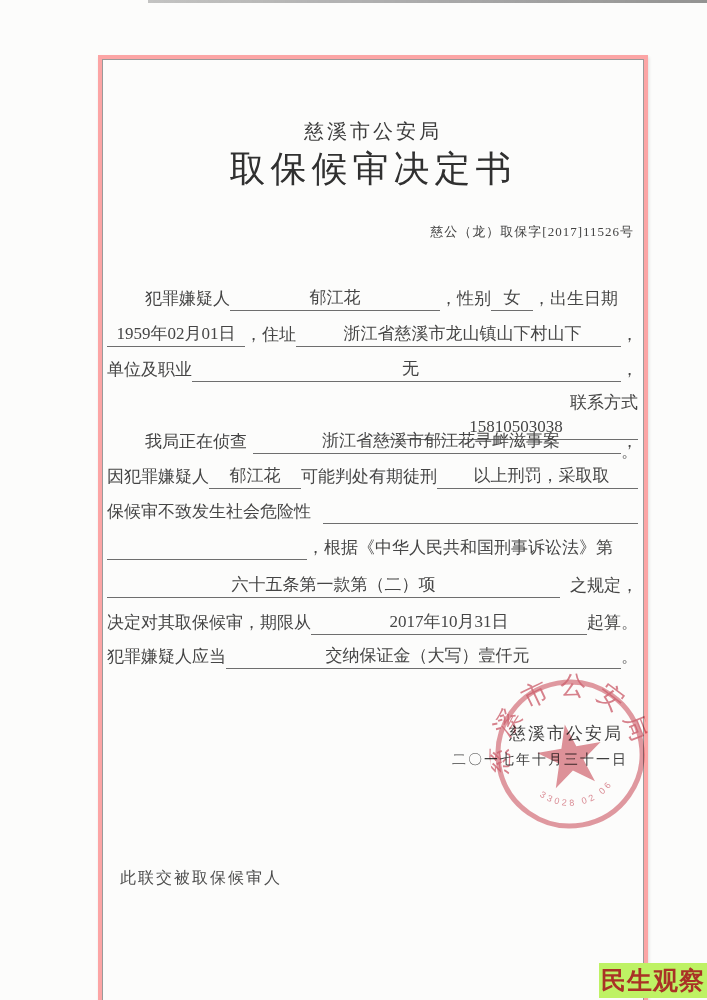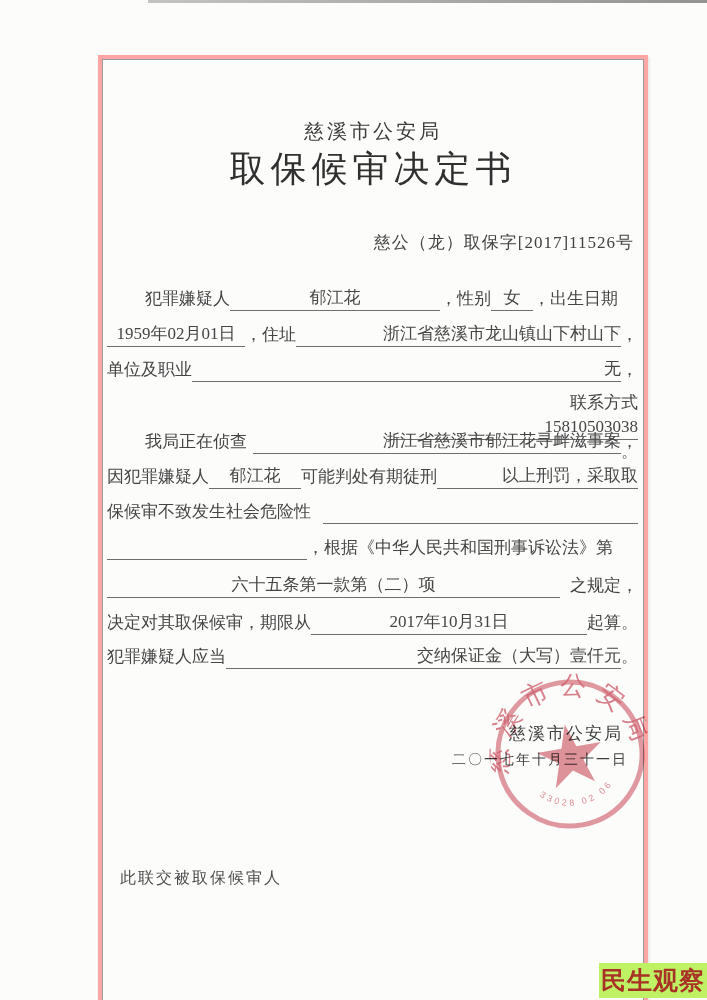--- a/index.html
+++ b/index.html
@@ -24,39 +24,39 @@
   .content{position:absolute; inset:0;}
   .agency-title{
     position:absolute; top:59px; left:0; right:0;
     text-align:center; font-size:20px; letter-spacing:3px; color:#3c3c3c;
   }
   .doc-title{
     position:absolute; top:86px; left:0; right:0;
     text-align:center; font-size:36px; letter-spacing:5px; color:#303030;
   }
   .doc-no{
-    position:absolute; top:172px; left:0; right:10px;
-    text-align:right; font-size:17px; color:#424242; letter-spacing:1px;
+    position:absolute; top:164px; left:0; right:10px;
+    text-align:right; font-size:13px; color:#424242; letter-spacing:1px;
   }
   .line{
     position:absolute; left:5px; right:6px;
     display:flex; align-items:flex-end;
     font-size:17px; line-height:24px; color:#454545;
     white-space:nowrap;
   }
   .indent{display:inline-block; width:38px; flex:none;}
   .t{flex:none;}
   .blank{
     border-bottom:1px solid #6e6e6e;
     min-height:24px; box-sizing:border-box;
     text-align:center; overflow:hidden;
   }
   .bfix{flex:none;}
   .bgrow{flex:1 1 auto;}
-  .bleft{text-align:right; padding-left:8px;}
+  .bleft{text-align:center; padding-left:8px;}
   .l1{top:227px;} .l2{top:263px;} .l3{top:298px;} .l4{top:332px;flex-direction:column;}
   .l5{top:370px;} .l6{top:405px;} .l7{top:441px;gap:12px;} .l8{top:477px;}
   .l9{top:514px;} .l10{top:551px;} .l11{top:585px;}
   .sign-agency{
     position:absolute; top:663px; left:0; right:21px;
     text-align:right; font-size:17px; letter-spacing:2px; color:#3f3f3f;
   }
   .sign-date{
     position:absolute; top:692px; left:0; right:16px;
     text-align:right; font-size:14px; letter-spacing:2px; color:#3f3f3f;

